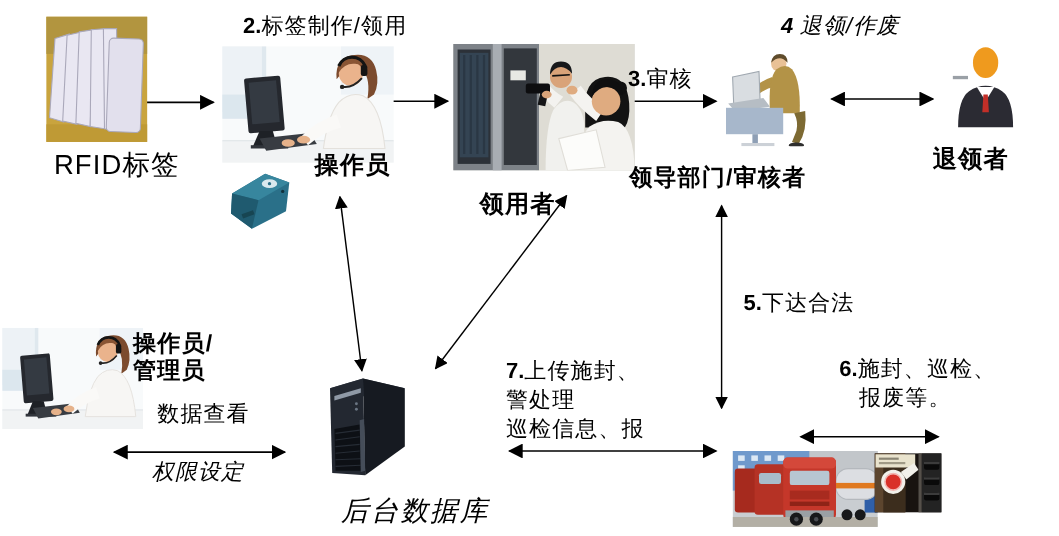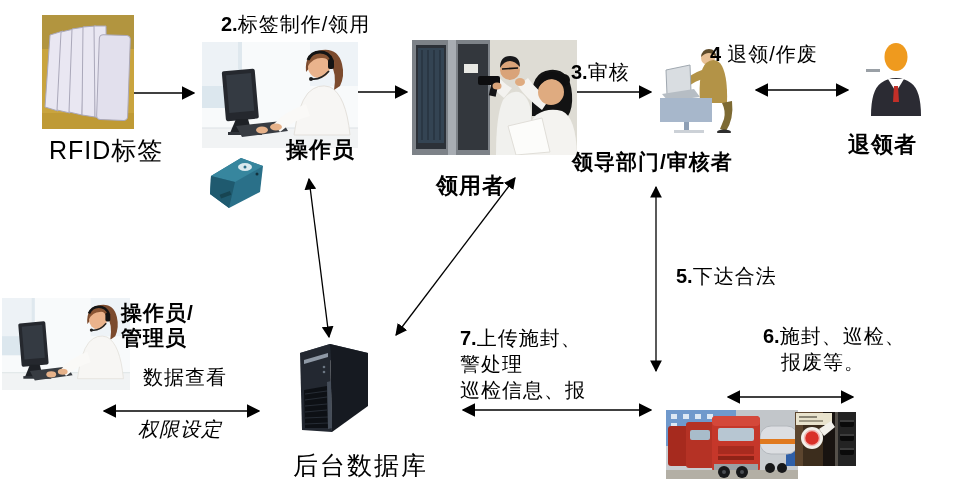--- a/index.html
+++ b/index.html
@@ -281,21 +281,21 @@
   <div class="lbl" style="left:221px;top:11px;"><span class="num">2.</span><span>标签制作/领用</span></div>
 
   <div class="lbl role" style="left:286px;top:137px;">操作员</div>
 
   <div class="lbl role" style="left:436px;top:173px;">领用者</div>
 
   <div class="lbl" style="left:571px;top:59px;text-align:right;"><span class="num">3.</span><span>审核</span></div>
 
   <div class="lbl role" style="left:572px;top:149px;font-size:21px;">领导部门/审核者</div>
 
-  <div class="lbl" style="left:710px;top:41px;"><span class="num">4</span><span class="gap">退领/作废</span></div>
+  <div class="lbl" style="left:710px;top:11px;font-style:italic;"><span class="num">4</span><span class="gap">退领/作废</span></div>
 
   <div class="lbl role" style="left:848px;top:132px;">退领者</div>
 
   <div class="lbl" style="left:676px;top:263px;">
     <div><span class="num">5.</span><span>下达合法</span></div>
   </div>
 
   <div class="lbl" style="left:763px;top:323px;">
     <div><span class="num">6.</span><span>施封、巡检、</span></div>
     <div class="indent">报废等。</div>
@@ -309,15 +309,15 @@
 
   <div class="lbl role" style="left:121px;top:300px;font-size:21px;line-height:25px;">
     <div>操作员/</div>
     <div>管理员</div>
   </div>
 
   <div class="lbl" style="left:143px;top:364px;">数据查看</div>
 
   <div class="lbl" style="left:138px;top:416px;font-style:italic;">权限设定</div>
 
-  <div class="lbl fs21 ls2" style="left:293px;top:452px;">后台数据库</div>
+  <div class="lbl fs21 ls2" style="left:310px;top:452px;font-style:italic;">后台数据库</div>
 
 </div>
 
 </body></html>

